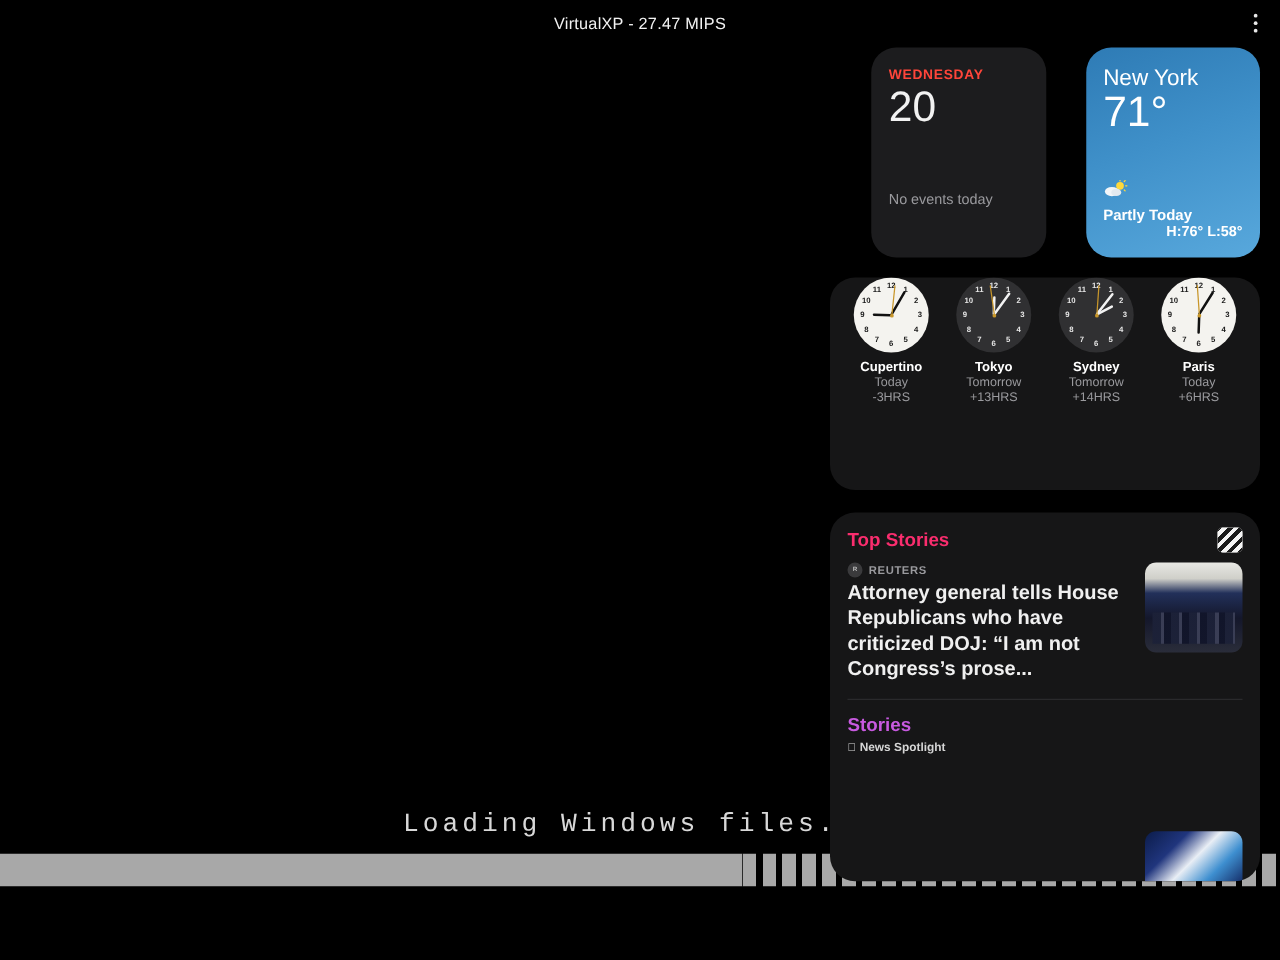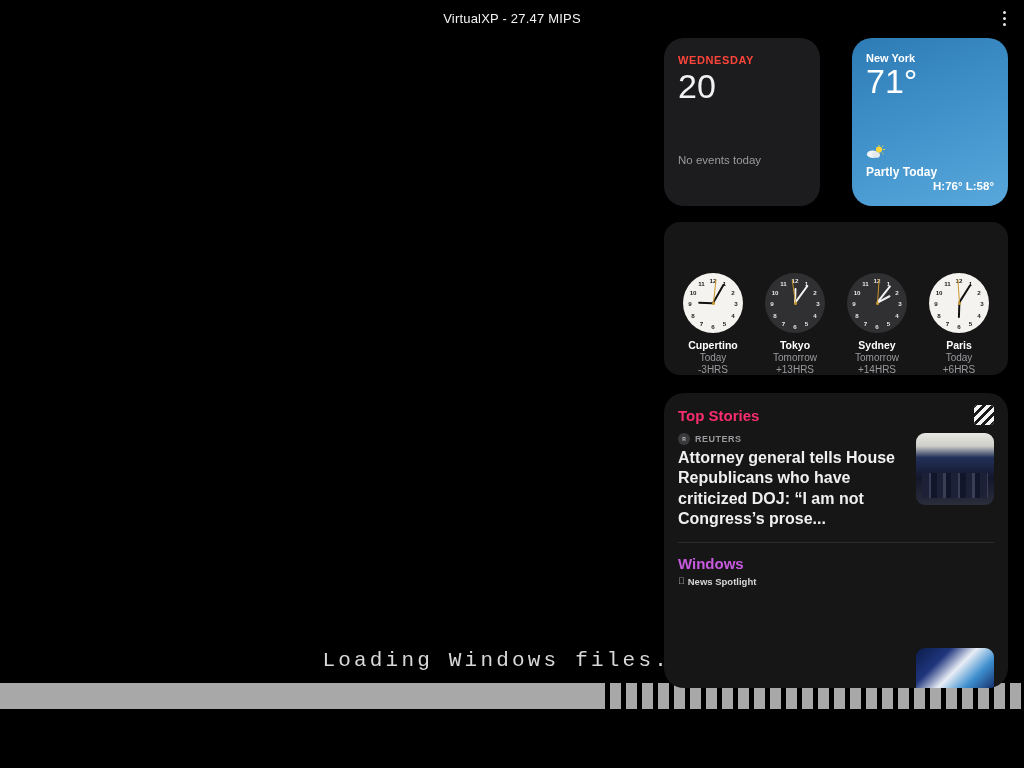--- a/index.html
+++ b/index.html
@@ -53,47 +53,46 @@
   }
 
   
   #widget-column{
     position:absolute; right:16px; top:38px; width:344px;
   }
 
   .widget{ border-radius:20px; overflow:hidden; }
 
   
-  #widget-row-top{ display:flex; gap:32px; }
+  #widget-row-top{ display:flex; gap:32px;margin-left:33px; }
 
   #calendar-widget{
     width:164px; height:168px; background:#1c1c1e;
     padding:16px 14px; display:flex; flex-direction:column;
   }
   #cal-weekday{ font-size:11px; font-weight:bold; color:#ff453a; letter-spacing:.6px; }
   #cal-daynum{ font-size:34px; font-weight:400; color:#f2f2f2; line-height:1.1; margin-top:2px; }
   #cal-events{ font-size:11.5px; color:#9a9a9e; margin-top:auto; margin-bottom:24px; }
 
   #weather-widget{
     width:164px; height:168px;
     background:linear-gradient(160deg,#2e7bb5 0%,#3f90c9 45%,#58a8dc 100%);
     padding:14px 14px; display:flex; flex-direction:column;
   }
-  #wx-city{ font-size:11px; font-weight:bold; color:#fff; }
+  #wx-city{ font-size:18px; font-weight:normal; color:#fff; }
   #wx-temp{ font-size:34px; font-weight:300; color:#fff; line-height:1.15; margin-top:-2px;}
   #wx-icon{ margin-top:auto; font-size:15px; line-height:1; margin-bottom:3px; }
   #wx-cond{ font-size:12px; font-weight:bold; color:#fff; }
   #wx-hilo{ font-size:11.5px; font-weight:bold; color:#fff; margin-top:1px;text-align:right; }
 
   
   #clock-widget{
-    margin-top:16px; width:344px; height:153px; background:#161617;
-    display:flex; align-items:flex-end; justify-content:space-around;
+    margin-top:16px; width:344px; height:170px; background:#161617;
+    display:flex; align-items:flex-start; justify-content:space-around;
     padding:0 8px;
-    border-radius:16px;
   }
   .clock-cell{ width:76px; display:flex; flex-direction:column; align-items:center; }
   .clock-face{ position:relative; width:60px; height:60px; border-radius:50%; }
   .clock-face.light{ background:#f4f3ef; }
   .clock-face.dark{ background:#303032; }
   .clock-face .num{
     position:absolute; font-size:6.2px; font-weight:bold;
     transform:translate(-50%,-50%);
   }
   .clock-face.light .num{ color:#1a1a1a; }
@@ -312,21 +311,21 @@
           <div class="src-name">REUTERS</div>
         </div>
         <div class="headline">Attorney general tells House Republicans who have criticized DOJ: “I am not Congress’s prose...</div>
       </div>
       <div class="thumb t1"></div>
     </div>
 
 
     <div class="divider"></div>
 
-    <div id="featured-title">Windows</div>
+    <div id="featured-title">Stories</div>
     <div id="featured-sub-row">
       <span id="featured-apple"></span>
       <span id="featured-sub">News Spotlight</span>
     </div>
     <div id="featured-thumb"></div>
   </div>
 
 </div>
 
 </body></html>

